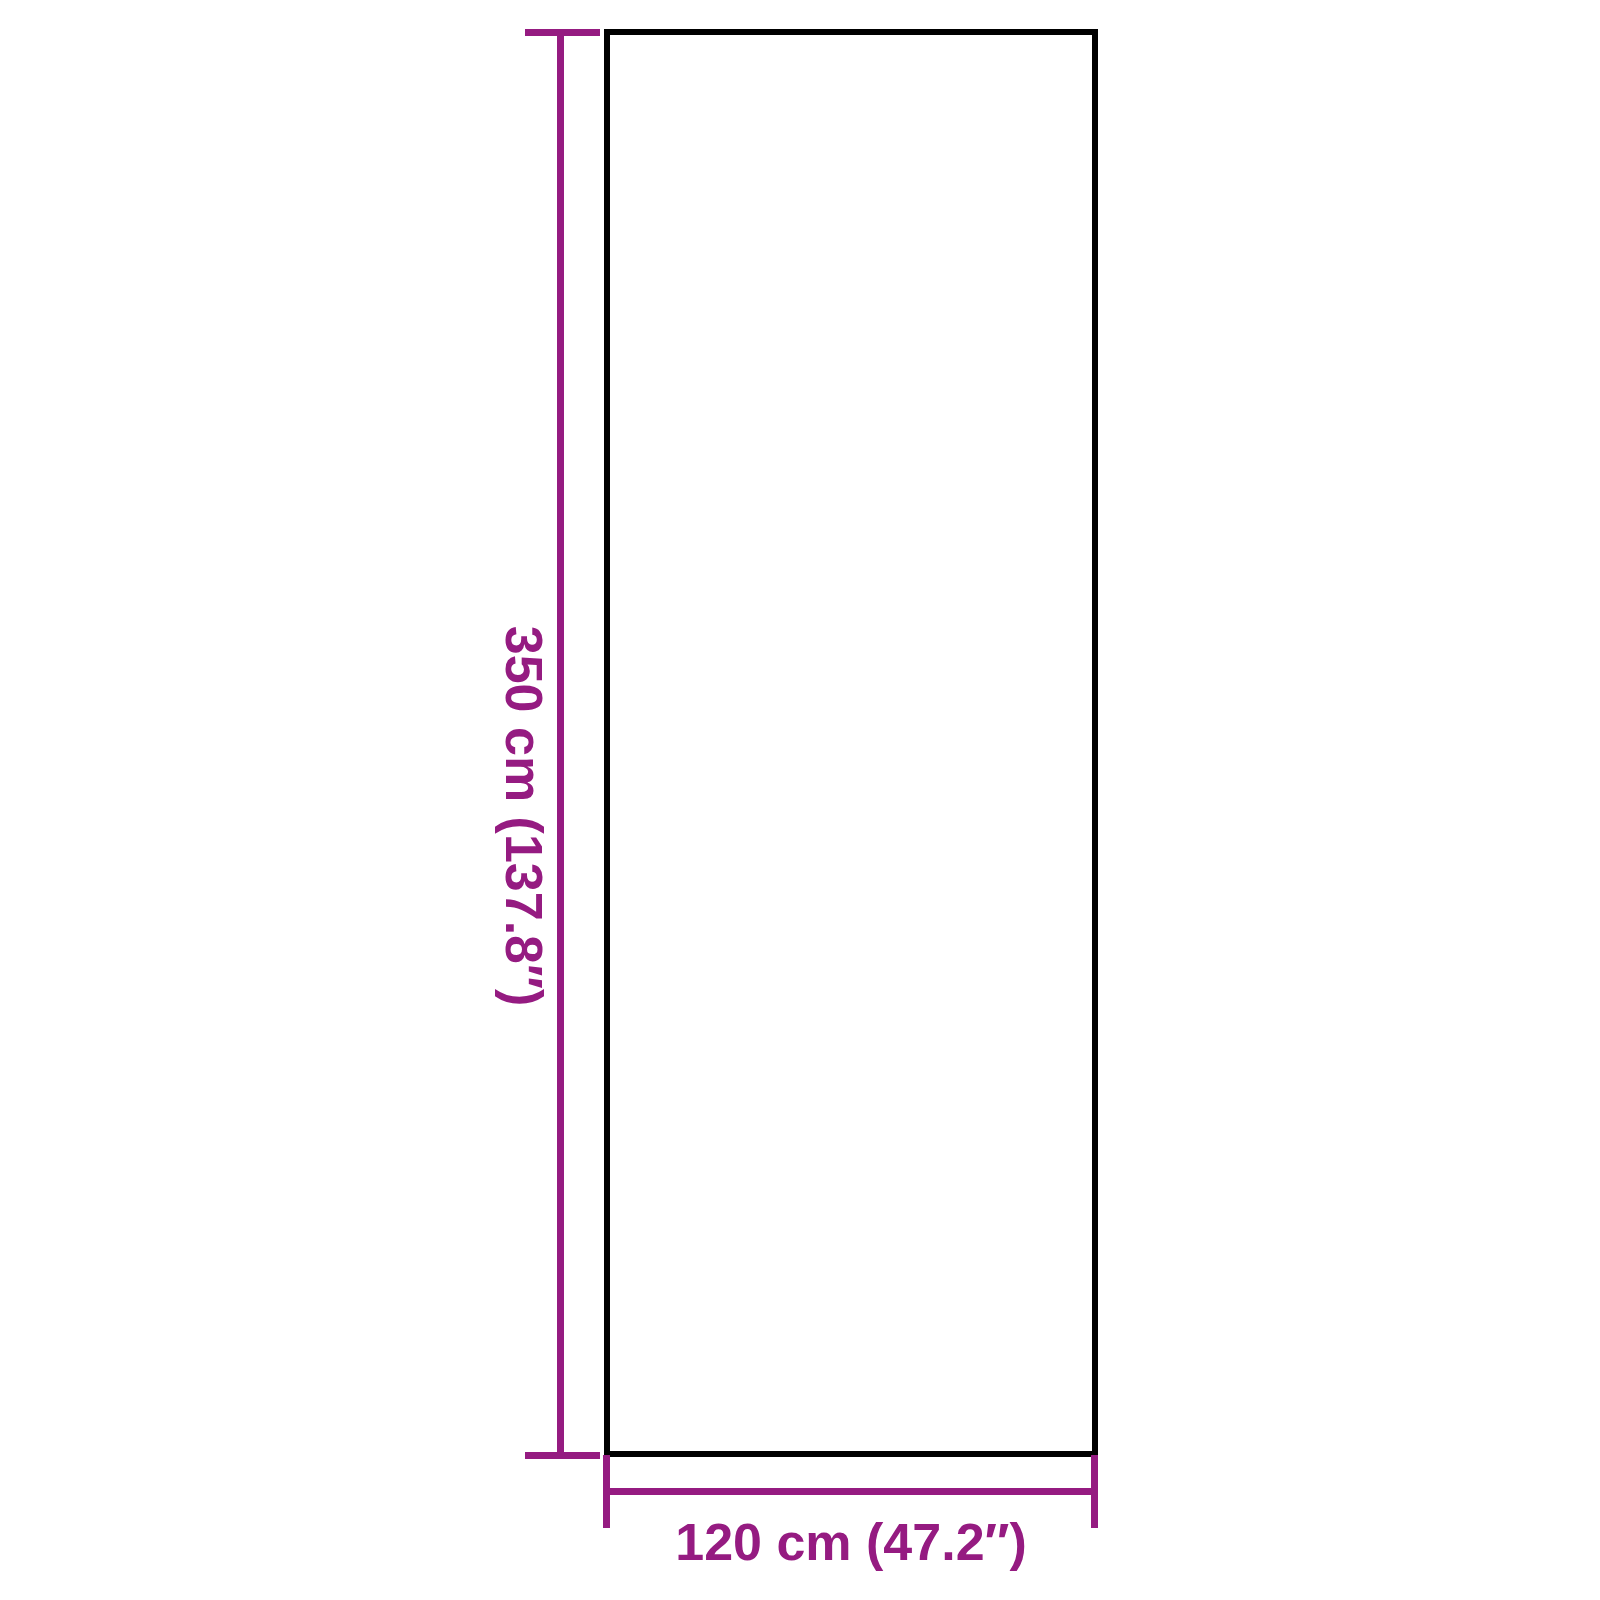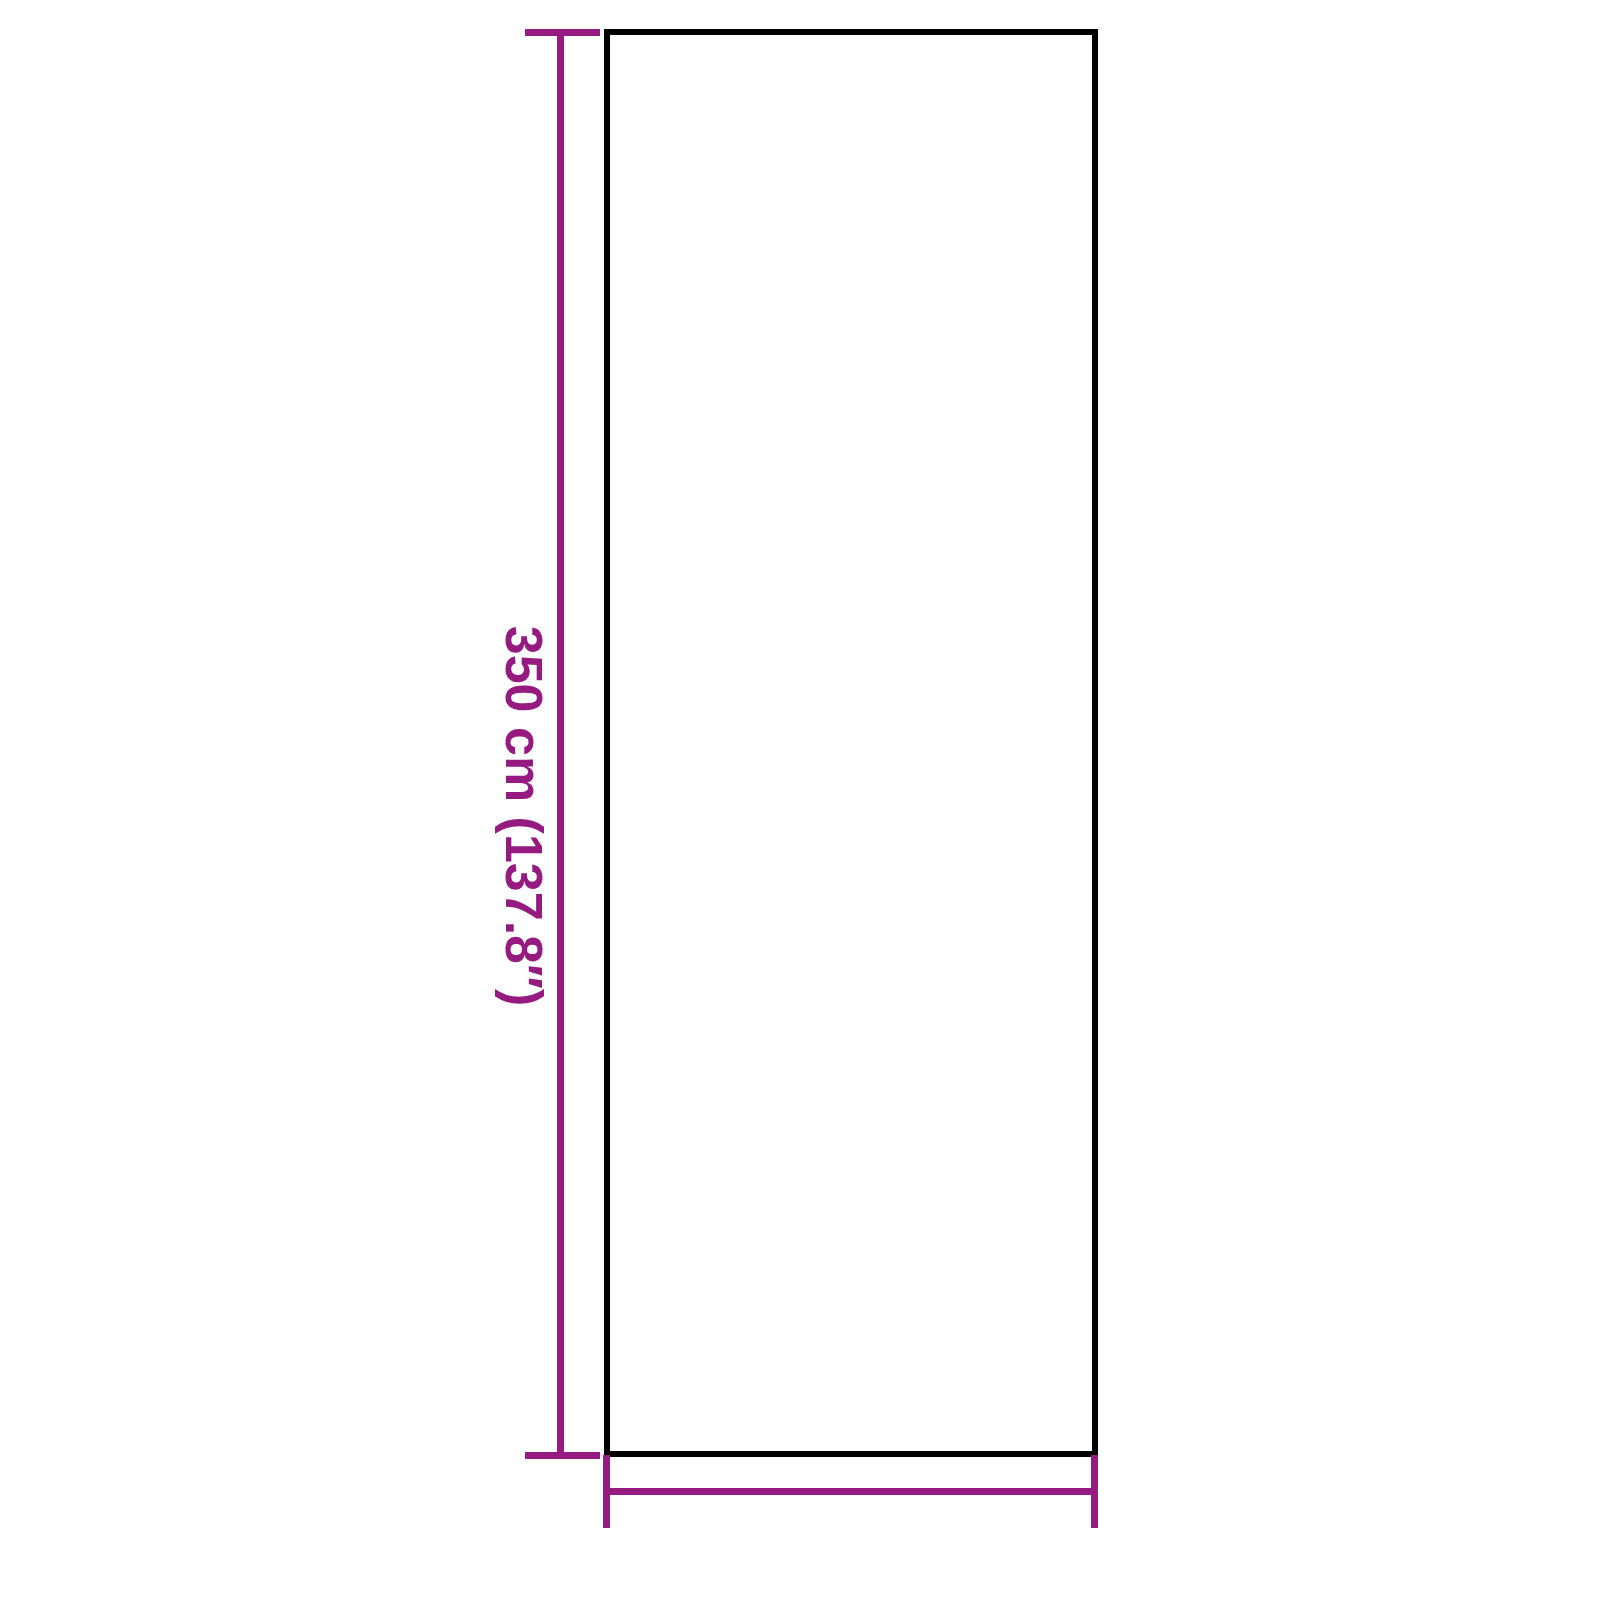--- a/index.html
+++ b/index.html
@@ -74,14 +74,15 @@
   <div class="product-outline"></div>
 
   <div class="dim v-line"></div>
   <div class="dim v-cap-top"></div>
   <div class="dim v-cap-bot"></div>
   <div class="dim-label v-label">350 cm (137.8″)</div>
 
   <div class="dim h-line"></div>
   <div class="dim h-cap-left"></div>
   <div class="dim h-cap-right"></div>
+  <div class="dim-label h-label">120 cm (47.2″)</div>
 
 </div>
 
 </body></html>

